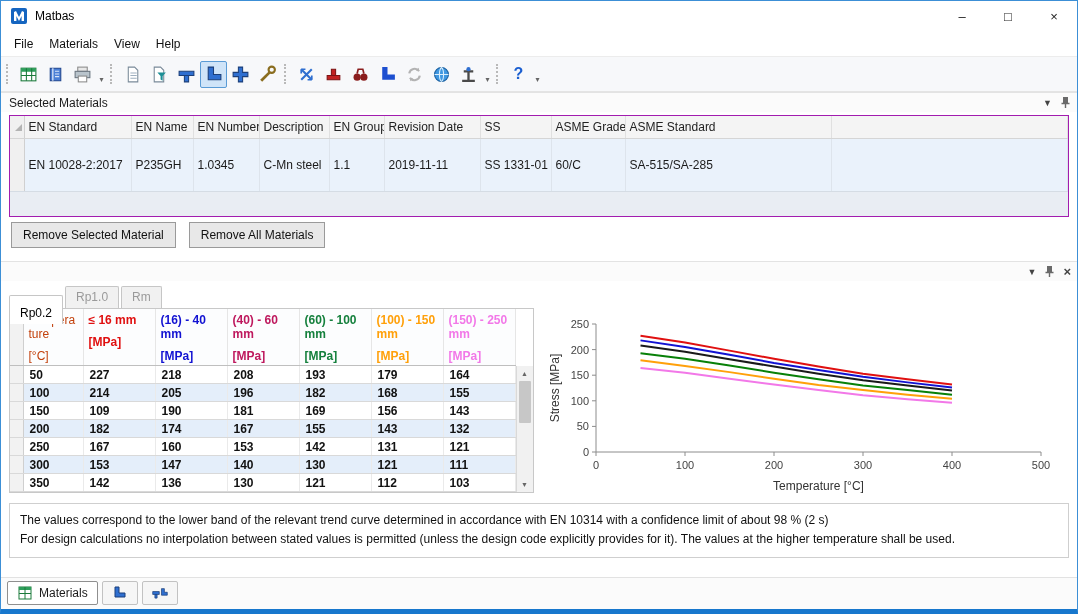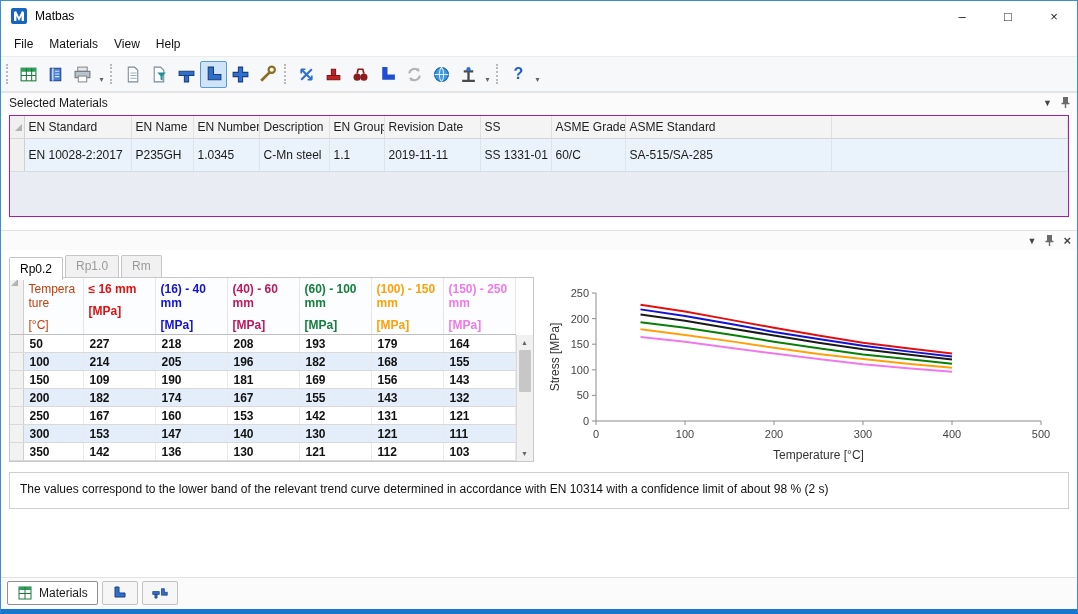--- a/index.html
+++ b/index.html
@@ -31,31 +31,31 @@
   .caption{ height:20px; display:flex; align-items:center; padding:0 6px 0 8px; background:#fbfbfb; border-top:1px solid #e3e3e3; flex:0 0 auto; }
   .cap-icons{ margin-left:auto; display:flex; align-items:center; gap:8px; color:#444; }
   .cap-caret{ font-size:9px; }
   .cap-x{ font-size:13px; font-weight:bold; line-height:1; }
   .pin-ic svg{ width:11px; height:13px; display:block; }
   
   .mat-wrap{ margin:3px 8px 0 8px; border:1px solid #a21caf; background:#e9edf3; height:102px; overflow:hidden; flex:0 0 auto; }
   table{ border-collapse:collapse; table-layout:fixed; }
   .mat-table{ width:100%; background:transparent; }
   .mat-table th{ background:#f4f4f4; font-weight:normal; text-align:left; padding:3px 4px; border-right:1px solid #e0e0e0; border-bottom:1px solid #d5d5d5; color:#222; height:22px; white-space:nowrap; overflow:hidden; }
-  .mat-table td{ background:#eaf2fb; padding:9px 4px; border-right:1px solid #dde4ec; border-bottom:1px solid #d5dce4; height:22px; white-space:nowrap; overflow:hidden; }
+  .mat-table td{ background:#eaf2fb; padding:19px 4px; border-right:1px solid #dde4ec; border-bottom:1px solid #d5dce4; height:22px; white-space:nowrap; overflow:hidden; }
   .mat-table .sel-col{ background:#f0f0f0; border-right:1px solid #d0d0d0; }
   .tri{ display:block; width:0; height:0; border-left:7px solid transparent; border-bottom:7px solid #b3b3b3; margin:1px 0 0 1px; }
   
   .btn-row{ display:flex; gap:13px; margin:5px 0 0 10px; flex:0 0 auto; }
   .btn{ height:26px; padding:0 11px; background:#e8e8e8; border:1px solid #9a9a9a; font-family:"Liberation Sans",sans-serif; font-size:12px; color:#111; }
   
   .caption2{ margin-top:13px; }
   .tabstrip{ display:flex; align-items:flex-end; padding:5px 0 0 8px; height:27px; flex:0 0 auto; }
   .tab{ padding:3px 10px 4px; border:1px solid #c6c6c6; border-bottom:none; background:#f1f1f1; color:#9a9a9a; margin-right:2px; border-radius:2px 2px 0 0; }
-  .tab.active{ background:#fff; color:#000; position:relative; top:3px; padding-top:4px; }
+  .tab.active{ background:#fff; color:#000; position:relative; top:16px; padding-top:10px; }
   
   .content-row{ display:flex; margin:0 8px; flex:0 0 auto; align-items:flex-start; }
   .grid-wrap{ display:flex; border:1px solid #c8c8c8; background:#fff; }
   .grid{ width:505px; }
   .grid th{ background:#fcfdfe; text-align:left; vertical-align:top; padding:4px 4px 2px 5px; border-right:1px solid #e6e6e6; border-bottom:1px solid #bfbfbf; height:56px; line-height:1.18; font-size:12px; }
   .grid th .unit{ margin-top:8px; }
   .grid th.temp-th{ font-weight:normal; color:#222; overflow-wrap:anywhere; }
   .grid td{ padding:1px 6px; height:18px; font-weight:bold; font-size:12px; color:#111; border-right:1px solid #eaeaea; border-bottom:1px solid #d9d9d9; background:#fff; white-space:nowrap; }
   .grid tr.alt td{ background:#e4eefa; }
   .grid .sel-col{ width:13px; background:#f2f2f2 !important; border-right:1px solid #cfcfcf; padding:0; }
@@ -266,20 +266,24 @@
             <td>2019-11-11</td>
             <td>SS 1331-01</td>
             <td>60/C</td>
             <td>SA-515/SA-285</td>
             <td></td>
           </tr>
         </tbody>
     </table>
   </div>
 
+  <div class="btn-row">
+    <button class="btn">Remove Selected Material</button>
+    <button class="btn">Remove All Materials</button>
+  </div>
 
   <div class="caption caption2">
     <span class="cap-icons">
       <span class="cap-caret">▼</span>
       <span class="pin-ic">
         <svg viewBox="0 0 11 13">
             <rect x="3" y="1" width="5" height="6" fill="#6a6a6a"></rect>
             <path d="M1.5 7.5h8M5.5 7.5V12" stroke="#6a6a6a" stroke-width="1.4"></path>
           </svg>
       </span>
@@ -457,20 +461,21 @@
           <polyline points="94.5,50.352000000000004 139,55.983999999999995 183.5,62.128 228,68.784 272.5,74.928 317,80.048 361.5,84.656 406,88.75200000000001" fill="none" stroke="#ffa00a" stroke-width="2" stroke-linejoin="round"></polyline>
           <polyline points="94.5,58.032 139,62.64 183.5,68.784 228,74.416 272.5,80.048 317,85.168 361.5,89.26400000000001 406,92.848" fill="none" stroke="#f278e8" stroke-width="2" stroke-linejoin="round"></polyline>
           <text x="272.5" y="180" text-anchor="middle" font-size="12" fill="#333">Temperature [°C]</text>
           <text x="13" y="78" text-anchor="middle" font-size="12" fill="#333" transform="rotate(-90 13 78)">Stress [MPa]</text>
         </svg>
     </div>
   </div>
 
   <div class="notes-box">
     <div>The values correspond to the lower band of the relevant trend curve determined in accordance with EN 10314 with a confidence limit of about 98 % (2 s)</div>
+    <div>For design calculations no interpolation between stated values is permitted (unless the design code explicitly provides for it). The values at the higher temperature shall be used.</div>
   </div>
 
   <div class="bottom-tabs">
     <div class="btab active">
       <svg viewBox="0 0 16 16">
         <rect x="2" y="2" width="12" height="12" fill="#fff" stroke="#1a7a3a"></rect>
           <rect x="2" y="2" width="12" height="3" fill="#2e9e5b"></rect>
           <path d="M2 8.5h12M8 2v12" stroke="#1a7a3a"></path>
       </svg>
       <span>Materials</span>

